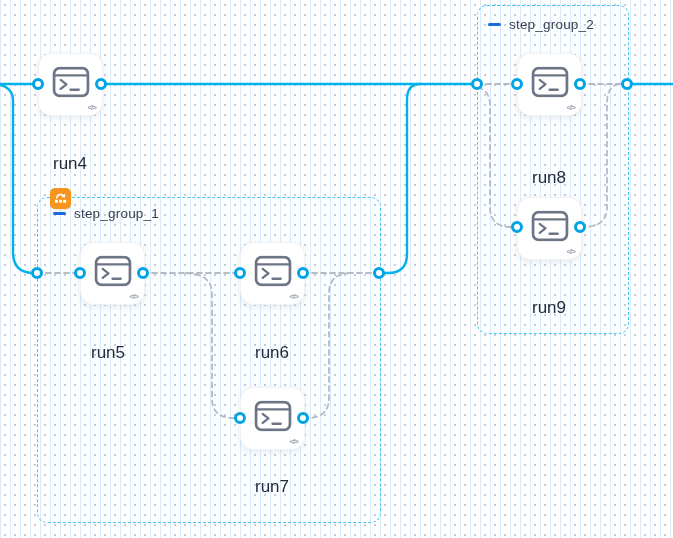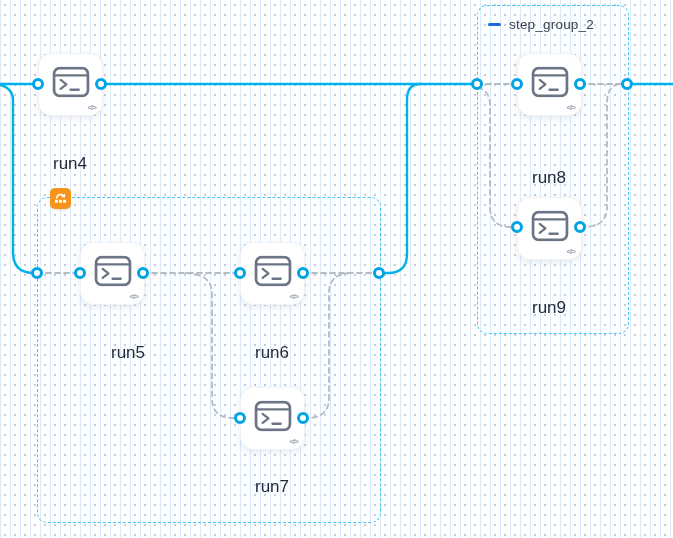--- a/index.html
+++ b/index.html
@@ -69,20 +69,24 @@
   <div class="group-box" style="left:37px;top:197px;width:342px;height:324px;">
     <div class="group-badge" style="left:12px;top:-10px;">
       <svg width="17" height="17" viewBox="0 0 20 20">
         <path d="M5.6 9.3 A4.6 4.6 0 0 1 14.2 7.6" fill="none" stroke="#ffffff" stroke-width="1.8" stroke-linecap="round"></path>
         <path d="M14.9 4.9 L14.4 8.1 L11.3 7.2" fill="none" stroke="#ffffff" stroke-width="1.5" stroke-linejoin="round"></path>
         <rect x="3.4" y="11.6" width="3.5" height="3.5" rx="0.7" fill="#ffffff"></rect>
         <rect x="8.25" y="11.6" width="3.5" height="3.5" rx="0.7" fill="#ffffff"></rect>
         <rect x="13.1" y="11.6" width="3.5" height="3.5" rx="0.7" fill="#ffffff"></rect>
       </svg>
     </div>
+    <div class="group-header" style="left:15px;top:8px;">
+      <span class="minus-icon"></span>
+      <span class="group-label">step_group_1</span>
+    </div>
   </div>
 
   <div class="group-box" style="left:477px;top:5px;width:150px;height:327px;">
     <div class="group-header" style="left:10px;top:11px;">
       <span class="minus-icon"></span>
       <span class="group-label">step_group_2</span>
     </div>
   </div>
 
   <svg class="edges" width="673" height="538">
@@ -116,21 +120,21 @@
 
   <div class="node-card" style="left:80px;top:242px;">
     <svg class="term-icon" width="38" height="31" viewBox="0 0 36 30">
       <rect x="1.6" y="1.6" width="32.8" height="26.8" rx="5.5" fill="none" stroke="#6b7585" stroke-width="2.6"></rect>
       <line x1="2" y1="8.6" x2="34" y2="8.6" stroke="#6b7585" stroke-width="2"></line>
       <path d="M8 13 L13.6 17.3 L8 21.6" fill="none" stroke="#6b7585" stroke-width="2.2" stroke-linecap="round" stroke-linejoin="round"></path>
       <line x1="17.5" y1="22.5" x2="25.5" y2="22.5" stroke="#6b7585" stroke-width="2.2" stroke-linecap="round"></line>
     </svg>
     <span class="code-badge">&lt;/&gt;</span>
   </div>
-  <div class="node-label" style="left:88px;top:311px;">run5</div>
+  <div class="node-label" style="left:68px;top:311px;">run5</div>
 
   <div class="node-card" style="left:240px;top:242px;">
     <svg class="term-icon" width="38" height="31" viewBox="0 0 36 30">
       <rect x="1.6" y="1.6" width="32.8" height="26.8" rx="5.5" fill="none" stroke="#6b7585" stroke-width="2.6"></rect>
       <line x1="2" y1="8.6" x2="34" y2="8.6" stroke="#6b7585" stroke-width="2"></line>
       <path d="M8 13 L13.6 17.3 L8 21.6" fill="none" stroke="#6b7585" stroke-width="2.2" stroke-linecap="round" stroke-linejoin="round"></path>
       <line x1="17.5" y1="22.5" x2="25.5" y2="22.5" stroke="#6b7585" stroke-width="2.2" stroke-linecap="round"></line>
     </svg>
     <span class="code-badge">&lt;/&gt;</span>
   </div>

